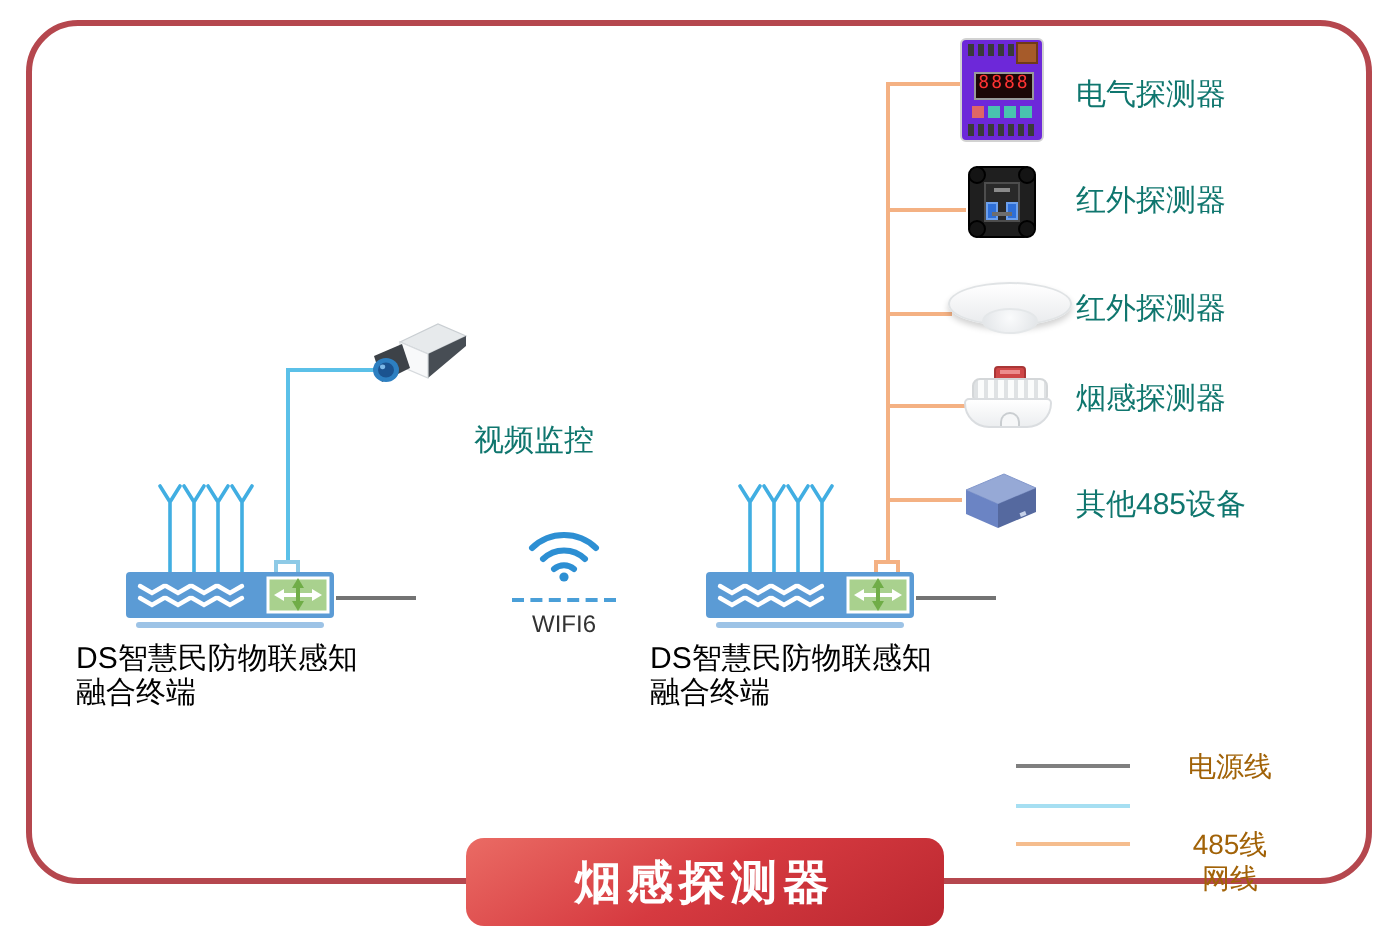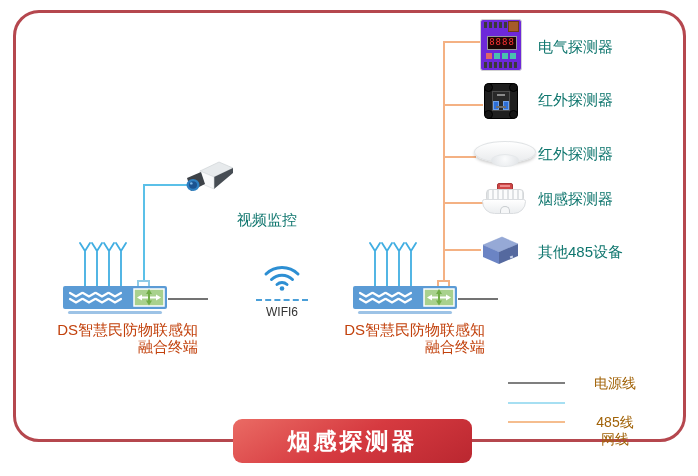--- a/index.html
+++ b/index.html
@@ -21,21 +21,21 @@
   .connector{
     position:absolute;width:13px;height:9px;box-sizing:border-box;background:#fff;
   }
   .conn-485{border:2px solid #f4b183;}
   .conn-net{border:2px solid #8ecae6;}
   .dash-wifi{
     position:absolute;width:52px;height:0;border-top:2px dashed #4a9fd8;
   }
   
   .lbl{position:absolute;font-size:15px;color:#0f766e;white-space:nowrap;}
-  .router-label{position:absolute;width:160px;text-align:right;font-size:15px;line-height:17px;color:#c2410c;}
+  .router-label{position:absolute;width:160px;text-align:left;font-size:15px;line-height:17px;color:#000000;}
   .wifi-label{position:absolute;left:250px;top:305px;width:64px;text-align:center;font-size:12px;color:#333;}
   
   .legend-swatch{position:absolute;width:57px;height:2px;}
   .legend-label{position:absolute;left:579px;width:72px;text-align:center;font-size:14px;color:#a16207;}
   
   #banner{
     left:233px;top:419px;width:239px;height:44px;z-index:6;border-radius:9px;
     background:linear-gradient(150deg,#ea6b64 0%,#d63a40 50%,#ba2730 100%);
     display:flex;align-items:center;justify-content:center;
   }

